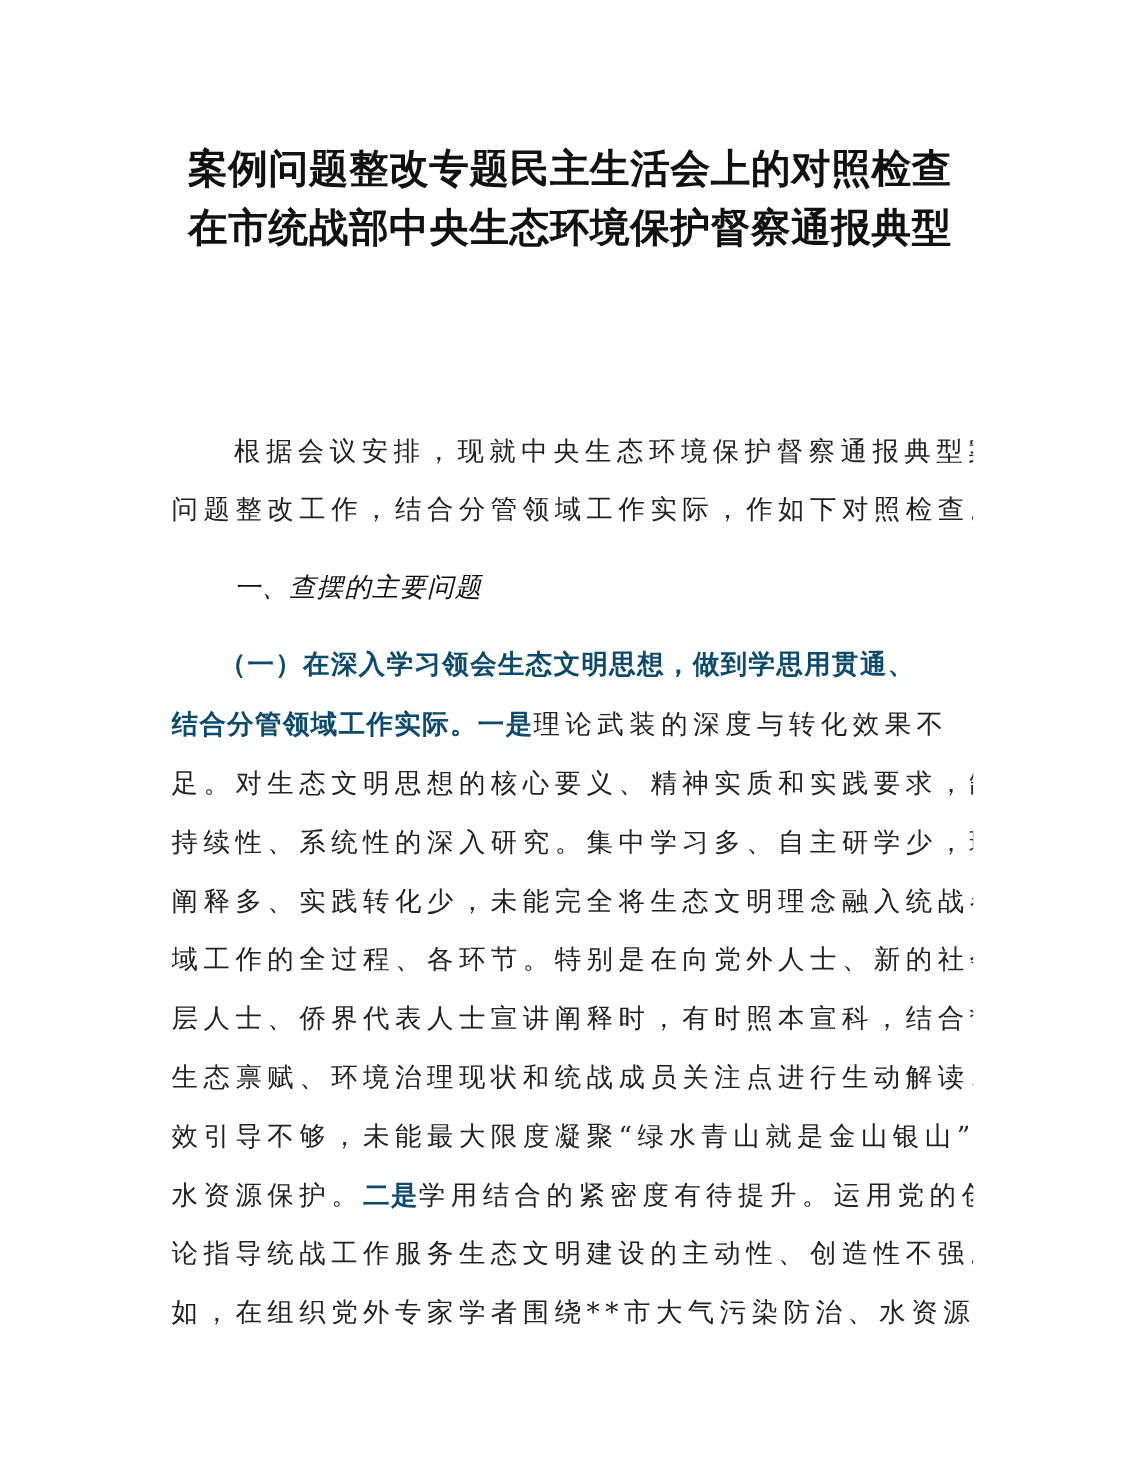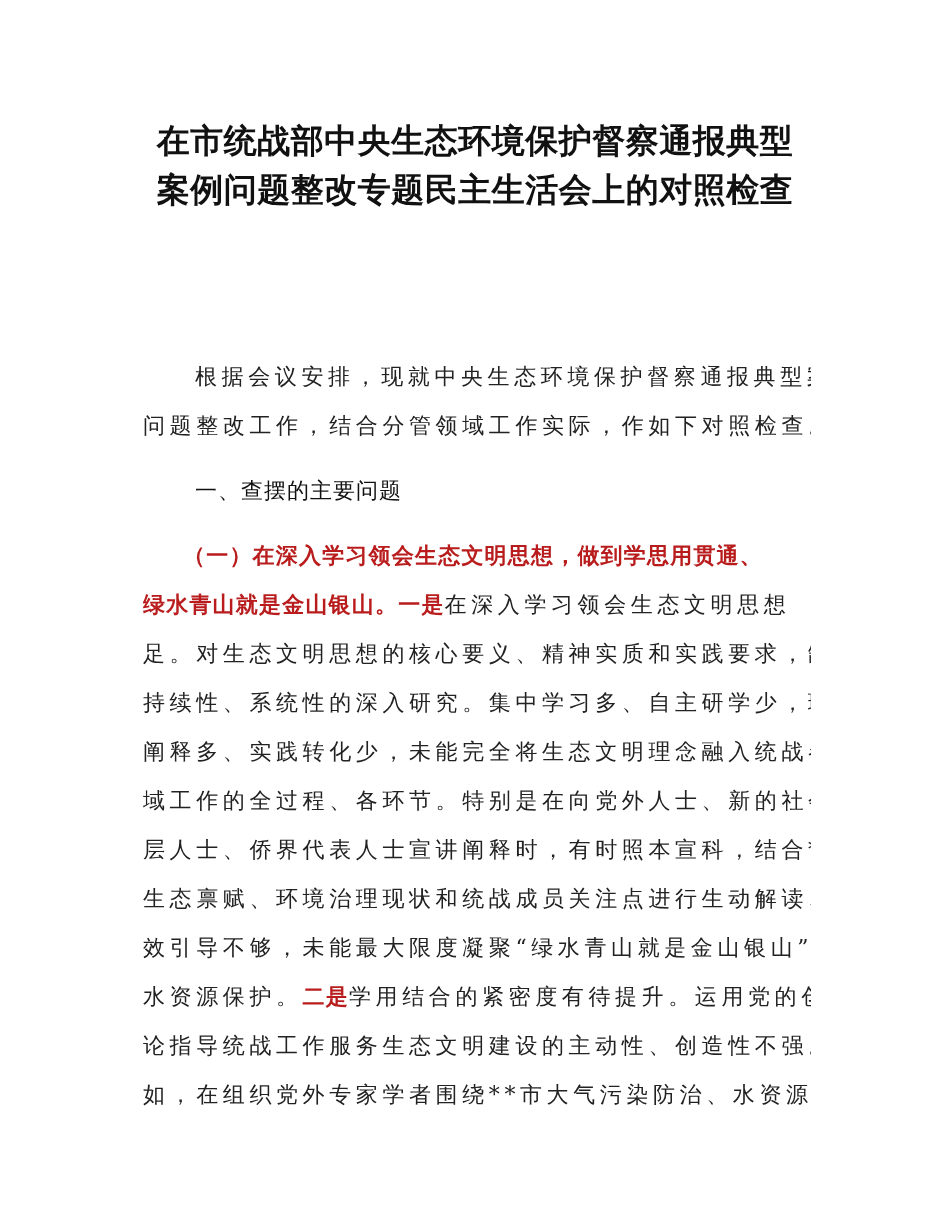--- a/index.html
+++ b/index.html
@@ -6,41 +6,41 @@
   body { width:950px; height:1230px; position:relative; overflow:hidden;
          font-family: "DejaVu Serif", "Liberation Serif", serif; color:#111; }
   .page { position:absolute; left:0; top:0; width:950px; height:1230px; }
   .title { position:absolute; left:140px; top:116px; width:670px; text-align:center;
            font-family:"DejaVu Sans", "Liberation Sans", sans-serif; font-weight:bold;
            font-size:33px; line-height:49px; letter-spacing:0.5px; color:#111; }
   .body { position:absolute; left:143px; top:352px; width:668px; }
   .line { height:49px; line-height:49px; font-size:22px; letter-spacing:4.6px;
           white-space:nowrap; overflow:hidden; color:#222; font-weight:300; }
   .indent { padding-left:52px; }
-  .h1 { font-family:"DejaVu Sans","Liberation Sans",sans-serif; letter-spacing:1px; font-weight:normal; color:#111; font-size:22px; }
-  .b { font-family:Liberation Sans, sans-serif; font-weight:bold; letter-spacing:1.2px; color:#b91c1c; }
+  .h1 { font-family:"DejaVu Sans","Liberation Sans",sans-serif; letter-spacing:1px; font-weight:normal; color:#111; font-size:22px;font-style:italic; }
+  .b { font-family:Liberation Mono, monospace; font-weight:bold; letter-spacing:1.2px; color:#0c4a6e; }
   .gap1 { height:16px; }
 </style>
 </head>
 <body>
 
 <div class="page">
   <div class="title">
+    <div>案例问题整改专题民主生活会上的对照检查</div>
     <div>在市统战部中央生态环境保护督察通报典型</div>
-    <div>案例问题整改专题民主生活会上的对照检查</div>
   </div>
 
   <div class="body">
     <div class="line indent">根据会议安排，现就中央生态环境保护督察通报典型案例</div>
     <div class="line">问题整改工作，结合分管领域工作实际，作如下对照检查。</div>
     <div class="gap1"></div>
     <div class="line indent h1">一、查摆的主要问题</div>
     <div class="gap1"></div>
     <div class="line indent b" style="padding-left:40px;">（一）在深入学习领会生态文明思想，做到学思用贯通、</div>
-    <div class="line"><span class="b">绿水青山就是金山银山。</span><span class="b">一是</span><span>在深入学习领会生态文明思想</span></div>
+    <div class="line"><span class="b">结合分管领域工作实际。</span><span class="b">一是</span><span>理论武装的深度与转化效果不</span></div>
     <div class="line">足。对生态文明思想的核心要义、精神实质和实践要求，缺乏</div>
     <div class="line">持续性、系统性的深入研究。集中学习多、自主研学少，理论</div>
     <div class="line">阐释多、实践转化少，未能完全将生态文明理念融入统战各领</div>
     <div class="line">域工作的全过程、各环节。特别是在向党外人士、新的社会阶</div>
     <div class="line">层人士、侨界代表人士宣讲阐释时，有时照本宣科，结合**市</div>
     <div class="line">生态禀赋、环境治理现状和统战成员关注点进行生动解读、有</div>
     <div class="line">效引导不够，未能最大限度凝聚“绿水青山就是金山银山”的</div>
     <div class="line"><span>水资源保护。</span><span class="b">二是</span><span>学用结合的紧密度有待提升。运用党的创新理</span></div>
     <div class="line">论指导统战工作服务生态文明建设的主动性、创造性不强。例</div>
     <div class="line">如，在组织党外专家学者围绕**市大气污染防治、水资源保护</div>

